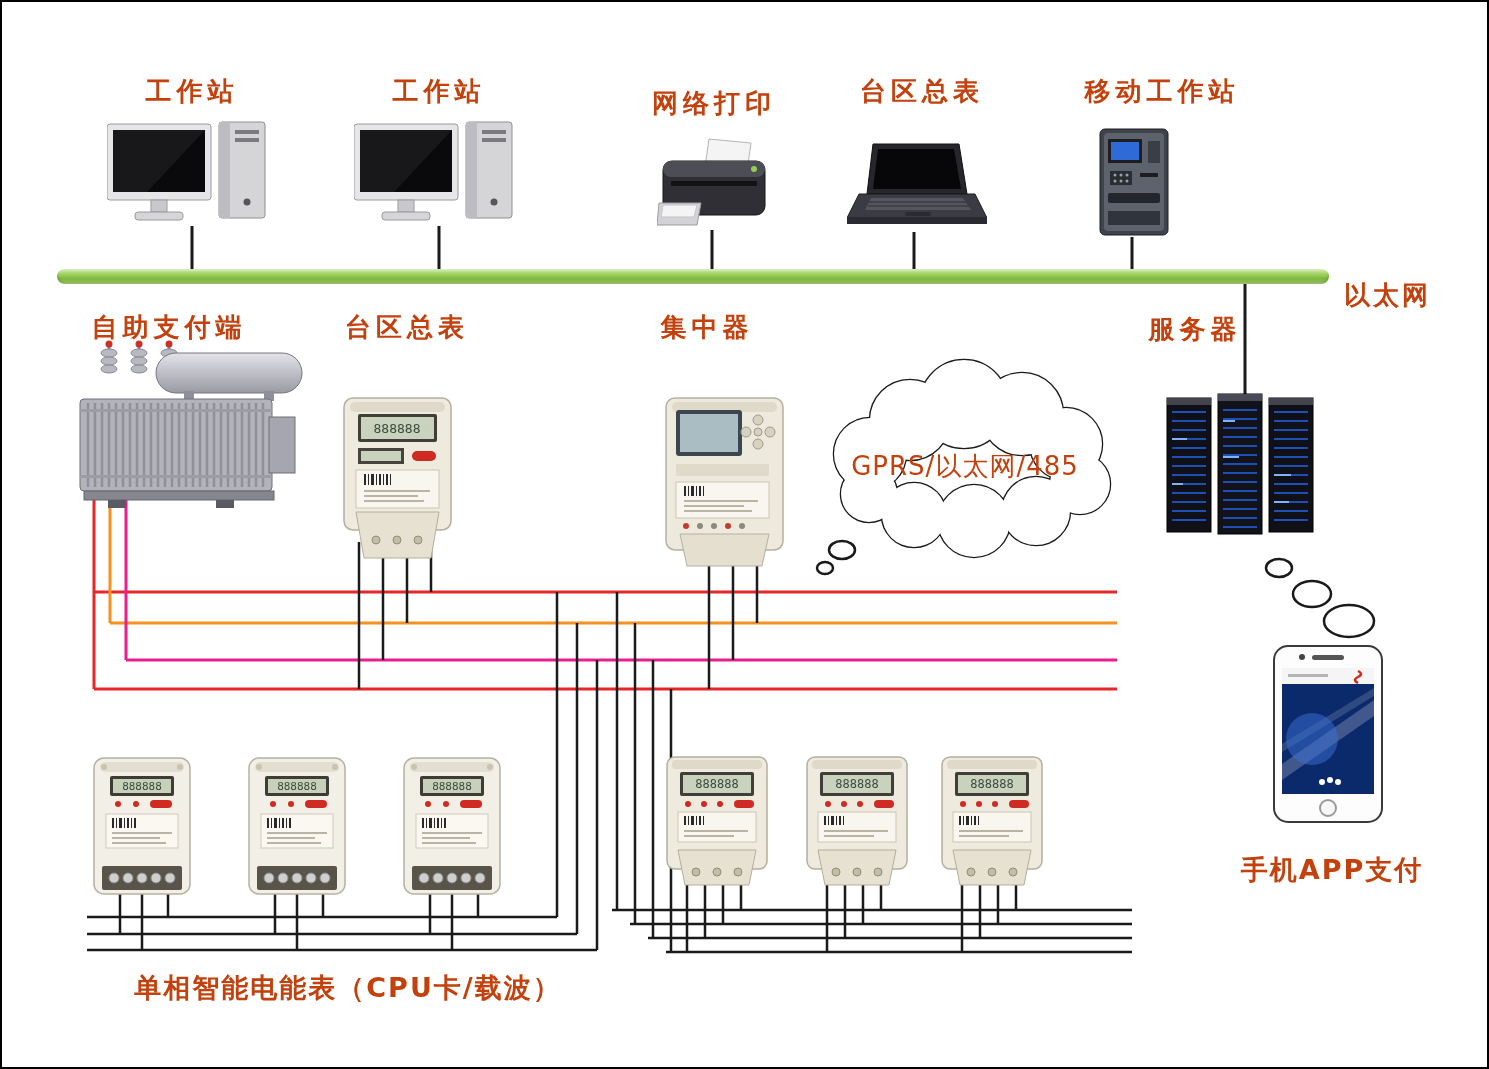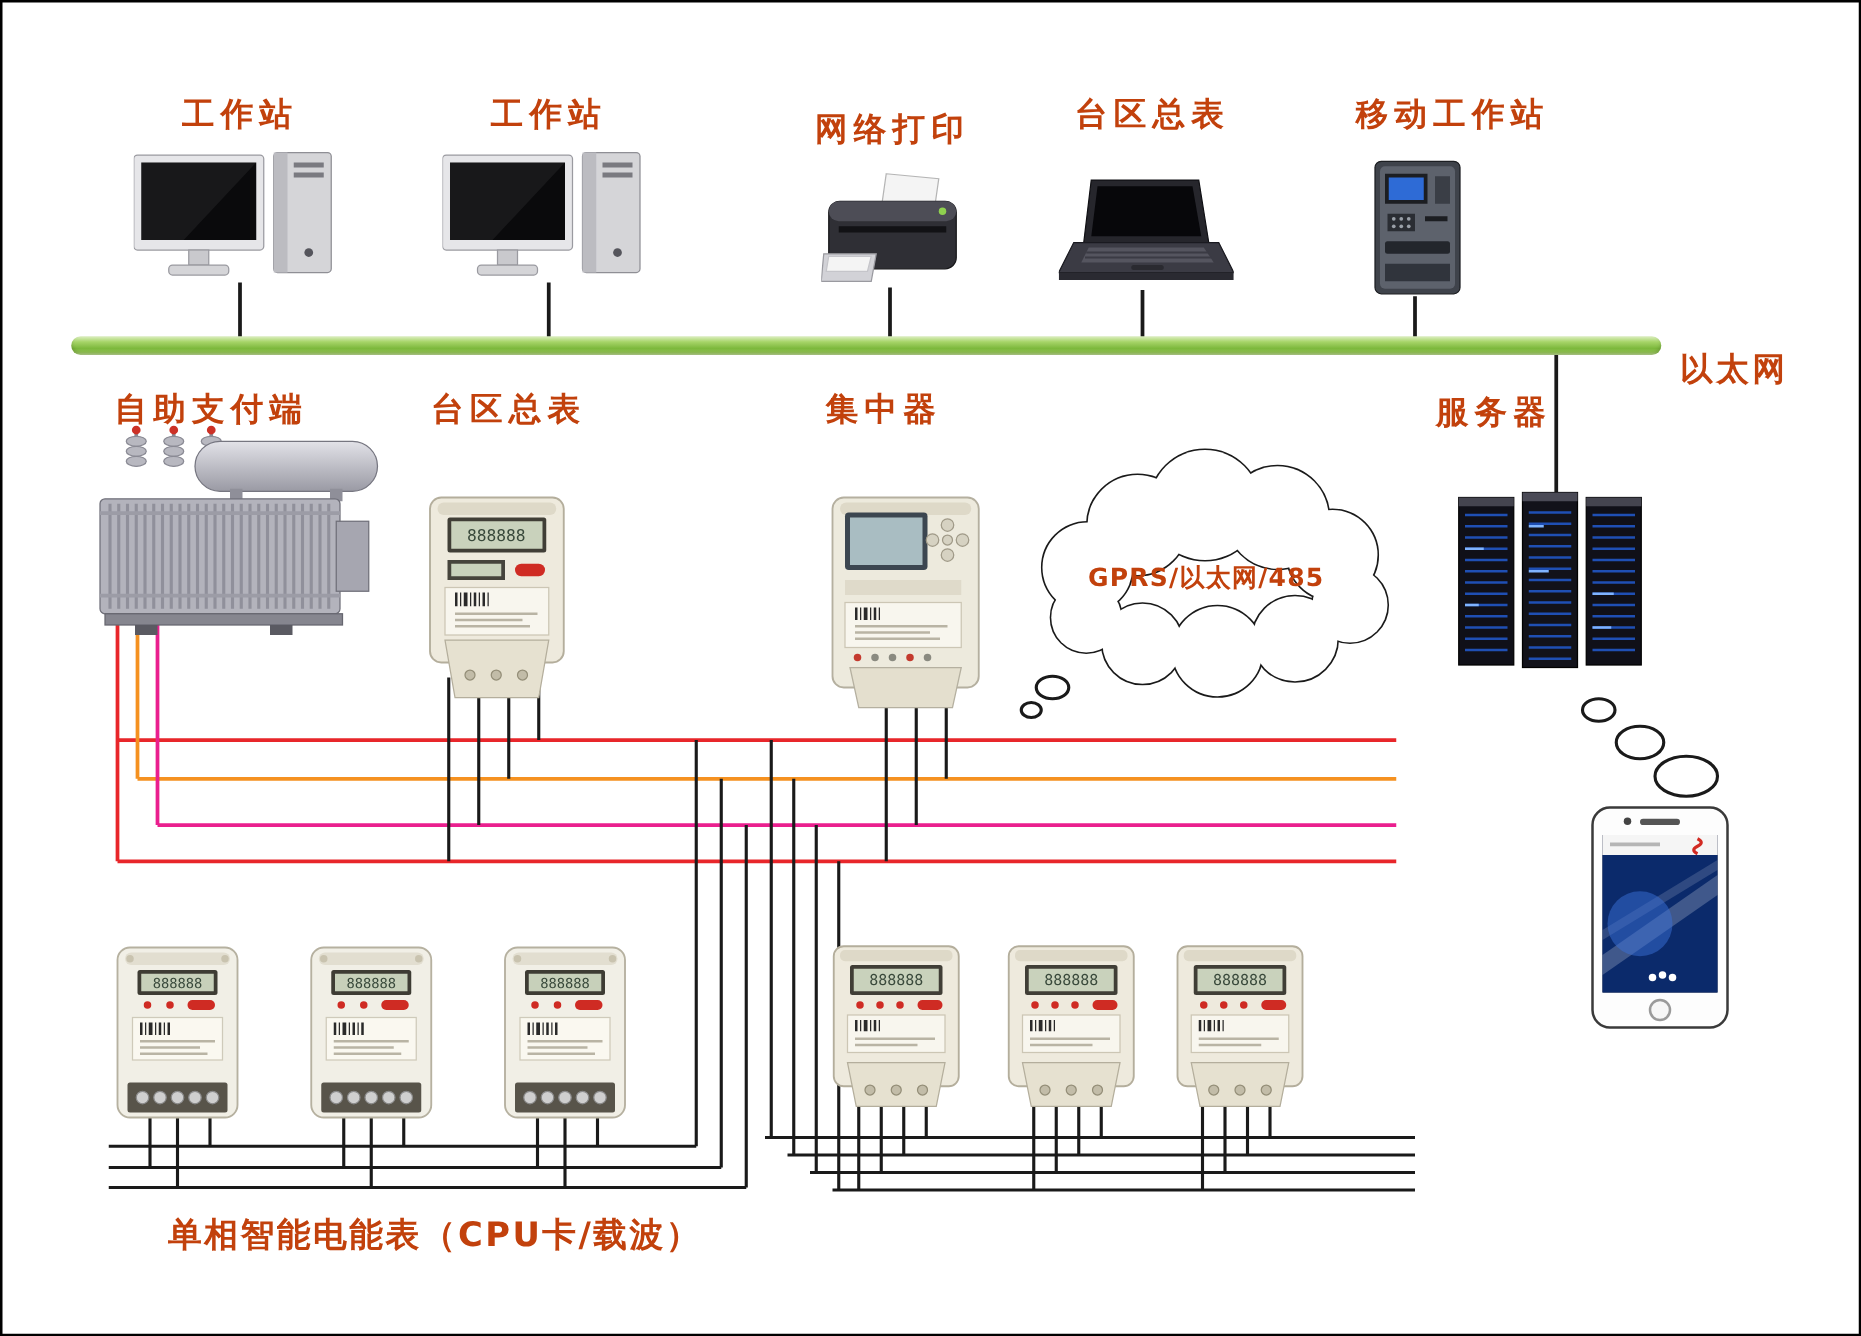--- a/index.html
+++ b/index.html
@@ -3,21 +3,21 @@
 <meta charset="utf-8">
 <style>
   html,body{margin:0;padding:0;background:#fff;}
   .stage{position:relative;width:1489px;height:1069px;background:#fff;border:2px solid #000;
          box-sizing:border-box;overflow:hidden;font-family:"DejaVu Sans",sans-serif;}
   .wires{position:absolute;left:0;top:0;z-index:0;}
   .dev{position:absolute;z-index:1;}
   .lbl{position:absolute;z-index:2;transform:translateX(-50%);font-weight:bold;font-size:26px;
        letter-spacing:5px;color:#c2410c;white-space:nowrap;}
   .lbl.small-sp{letter-spacing:2px;font-size:27px;}
-  .lbl.cloudtxt{font-size:20px;letter-spacing:1px;font-weight:700;}
+  .lbl.cloudtxt{font-size:26px;letter-spacing:1px;font-weight:400;}
   .lbl.noshift{transform:none;letter-spacing:3px;}
   .ether{position:absolute;left:55px;top:267px;width:1272px;height:15px;border-radius:8px;z-index:1;
          background:linear-gradient(180deg,#ddefc2 0%,#a6d468 30%,#7cb83c 65%,#93c653 85%,#c6e39b 100%);
          box-shadow:inset 0 -2px 3px rgba(0,0,0,.18);}
 </style>
 </head>
 <body>
 
 <div class="stage">
 
@@ -542,14 +542,15 @@
 
   <div class="lbl" style="left:167px;top:308px">自助支付端</div>
   <div class="lbl" style="left:405px;top:308px">台区总表</div>
   <div class="lbl" style="left:705px;top:308px">集中器</div>
   <div class="lbl" style="left:1193px;top:310px">服务器</div>
 
   <div class="lbl cloudtxt" style="left:963px;top:447px">GPRS/以太网/485</div>
 
   <div class="lbl small-sp" style="left:346px;top:968px">单相智能电能表（CPU卡/载波）</div>
 
+  <div class="lbl small-sp" style="left:1330px;top:850px">手机APP支付</div>
 
 </div>
 
 </body></html>

